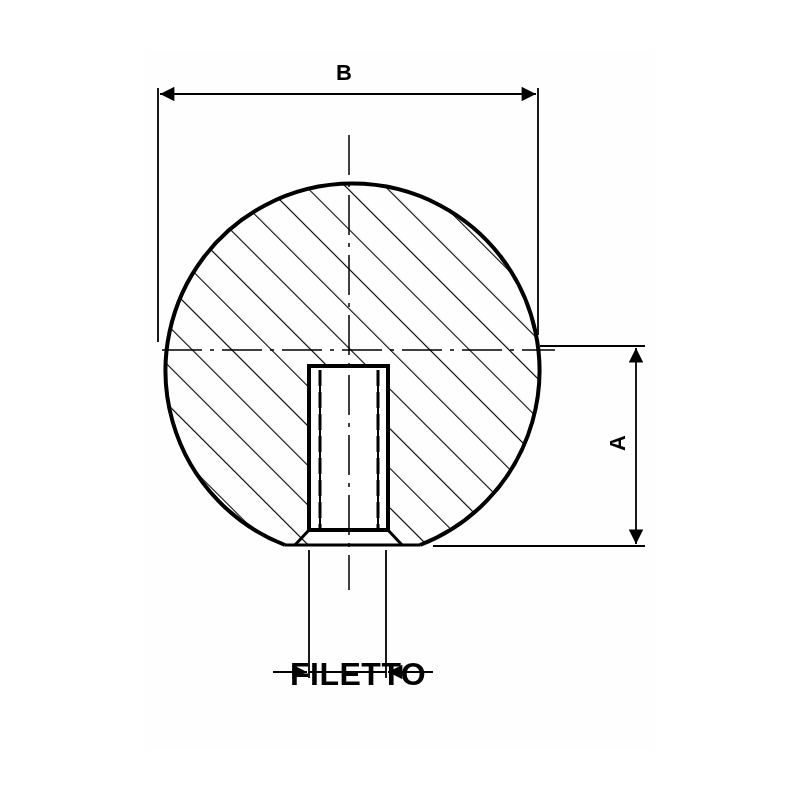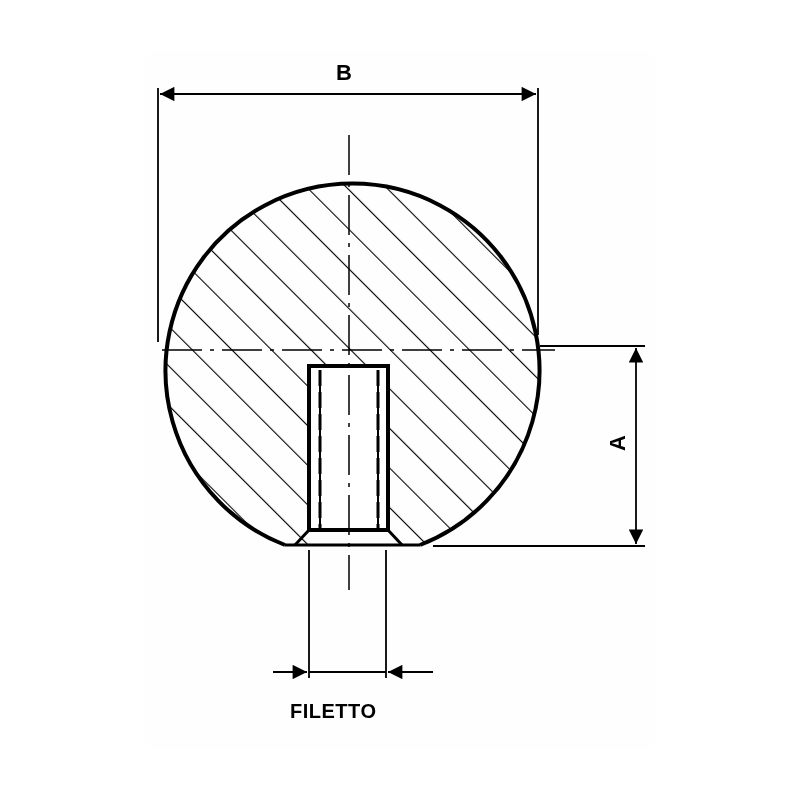--- a/index.html
+++ b/index.html
@@ -2,21 +2,21 @@
 <html><head>
 <meta charset="utf-8">
 <style>
   html, body { margin:0; padding:0; background:#ffffff; }
   body { width:800px; height:800px; position:relative; overflow:hidden; }
   .sheet { position:absolute; left:145px; top:50px; width:510px; height:700px; background:#fefefe; }
   svg { position:absolute; left:0; top:0; }
   .lbl { position:absolute; font-family:"Liberation Sans", sans-serif; font-weight:bold; color:#000; }
   #lbl-b { left:336px; top:60px; font-size:22px; }
   #lbl-a { left:610px; top:430px; font-size:22px; transform:rotate(-90deg); transform-origin:center; }
-  #lbl-filetto { left:290px; top:700px; font-size:20px; letter-spacing:0.5px; }
+  #lbl-filetto { left:290px; top:656px; font-size:32px; letter-spacing:0.5px; }
 </style>
 </head>
 <body>
 
 <div class="sheet"></div>
 
 <svg width="800" height="800" viewBox="0 0 800 800">
   <defs>
     <clipPath id="ballClip">
       <path d="M 285,545 A 187,187 0 1 1 420,545 L 388,545 L 382,530 L 318,530 L 308,545 Z"></path>

